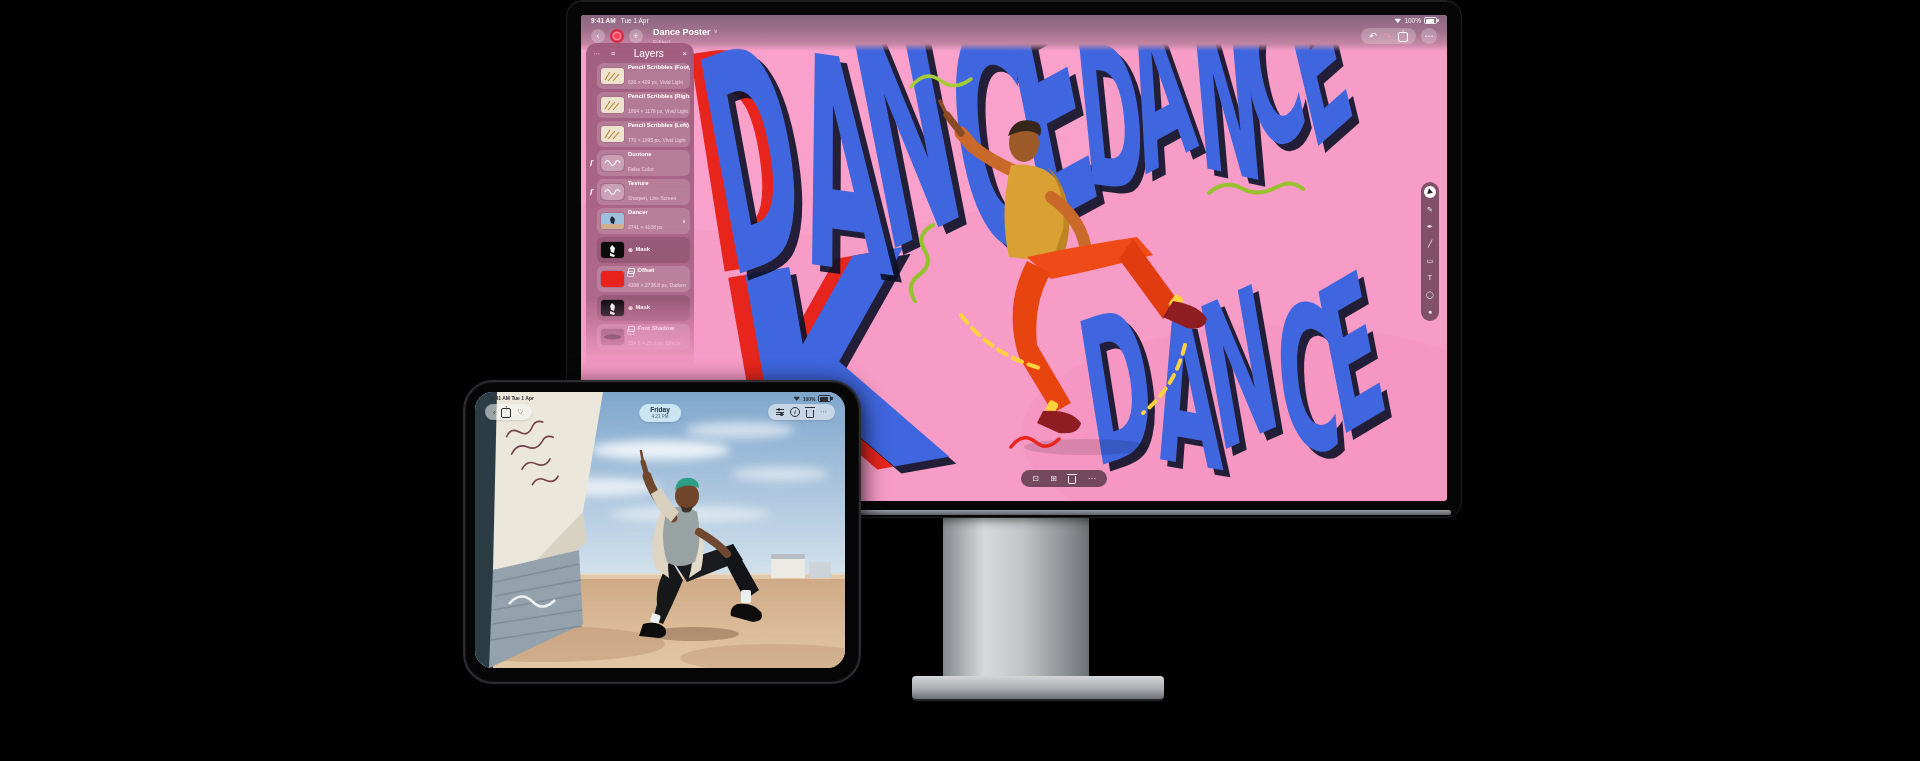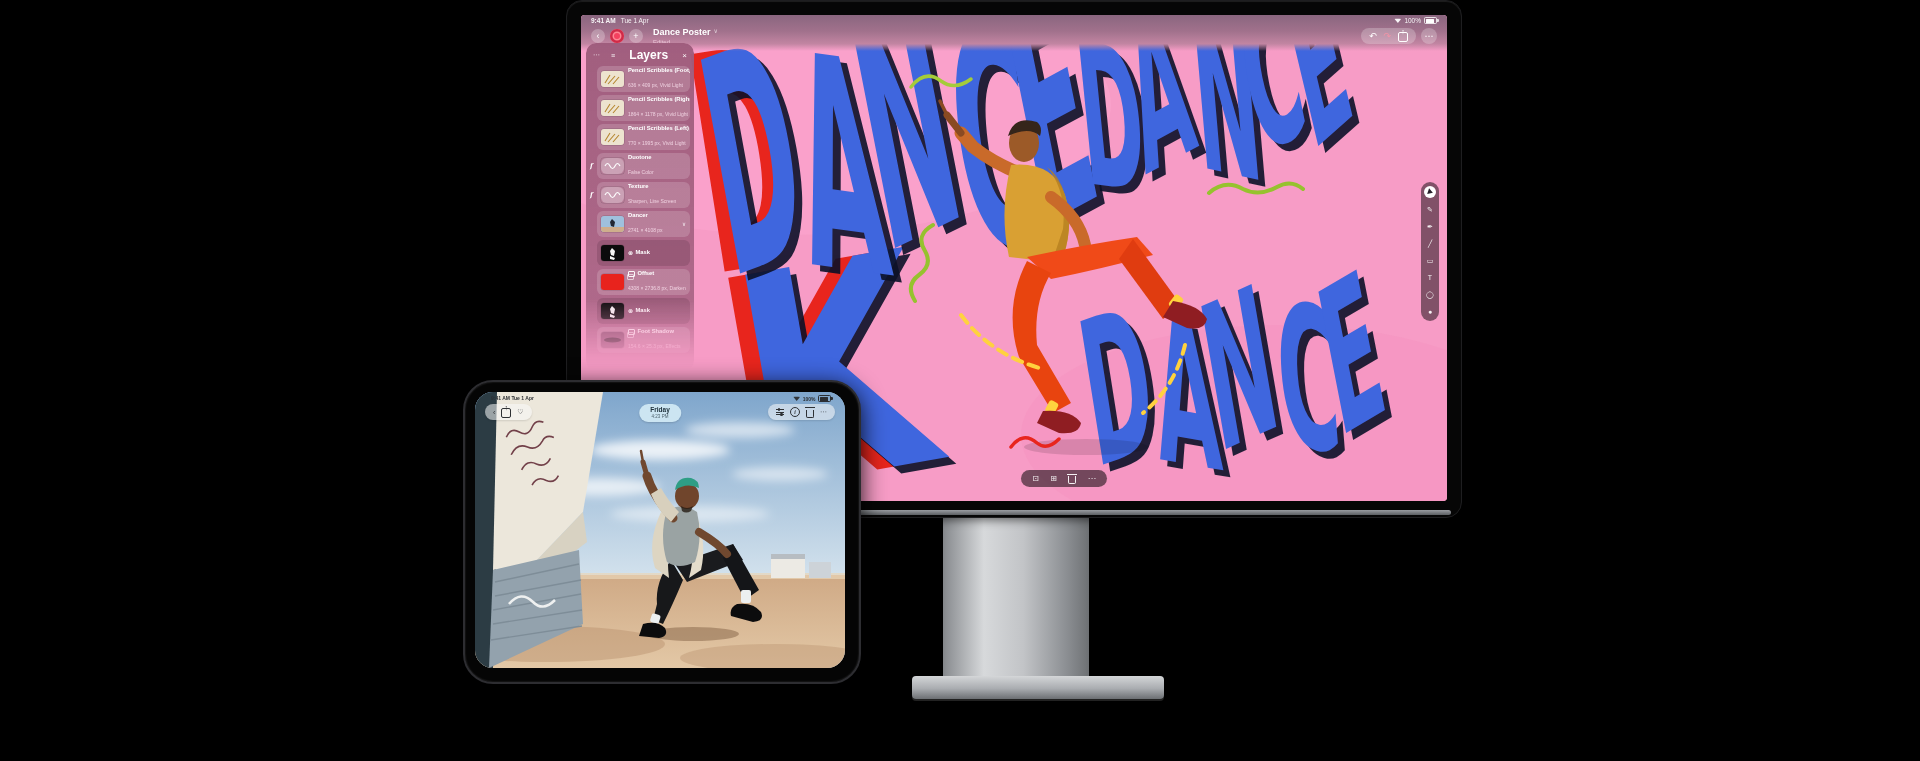--- a/index.html
+++ b/index.html
@@ -54,21 +54,21 @@
 
   
   .layers-panel{position:absolute;left:5px;top:28px;width:108px;height:328px;border-radius:10px;
     background:linear-gradient(180deg,rgba(158,92,124,.97),rgba(170,102,134,.9));
     -webkit-mask-image:linear-gradient(180deg,#000 78%,rgba(0,0,0,0) 99%);
     mask-image:linear-gradient(180deg,#000 78%,rgba(0,0,0,0) 99%);
     box-shadow:0 3px 8px rgba(60,10,40,.35);}
   .lp-header{display:flex;align-items:center;gap:5px;padding:5px 7px 4px;color:#fff;}
   .lp-more{font-size:7px;opacity:.9;}
   .lp-menu{font-size:7px;opacity:.95;margin-left:6px;}
-  .lp-title{font-size:12px;font-weight:bold;flex:1;text-align:center;}
+  .lp-title{font-size:10px;font-weight:normal;flex:1;text-align:center;}
   .lp-close{font-size:8px;opacity:.95;}
   .lp-list{padding:0 4px;}
   .layer-line{display:flex;align-items:center;margin-bottom:3px;}
   .fx{width:7px;flex:0 0 auto;font-family:"DejaVu Serif","Liberation Serif",serif;font-style:italic;
     font-weight:bold;font-size:6.5px;color:#fff;text-align:left;}
   .layer-row{flex:1;display:flex;align-items:center;height:26px;background:rgba(255,255,255,.17);
     border-radius:6px;padding:0 4px;position:relative;overflow:hidden;}
   .layer-row.is-mask{background:rgba(30,5,20,.14);}
   .thumb{width:23px;height:16px;border-radius:3px;overflow:hidden;flex:0 0 auto;box-shadow:0 0 0 .5px rgba(0,0,0,.2);}
   .thumb svg{display:block;width:100%;height:100%;}

